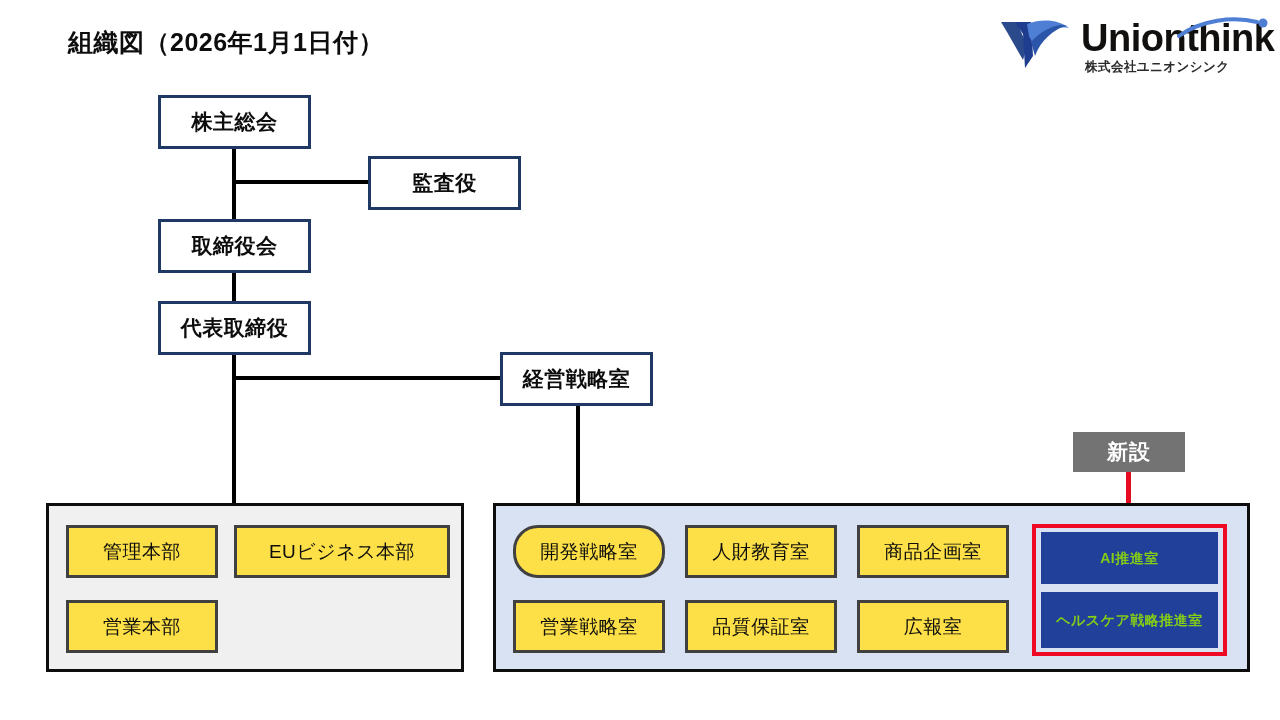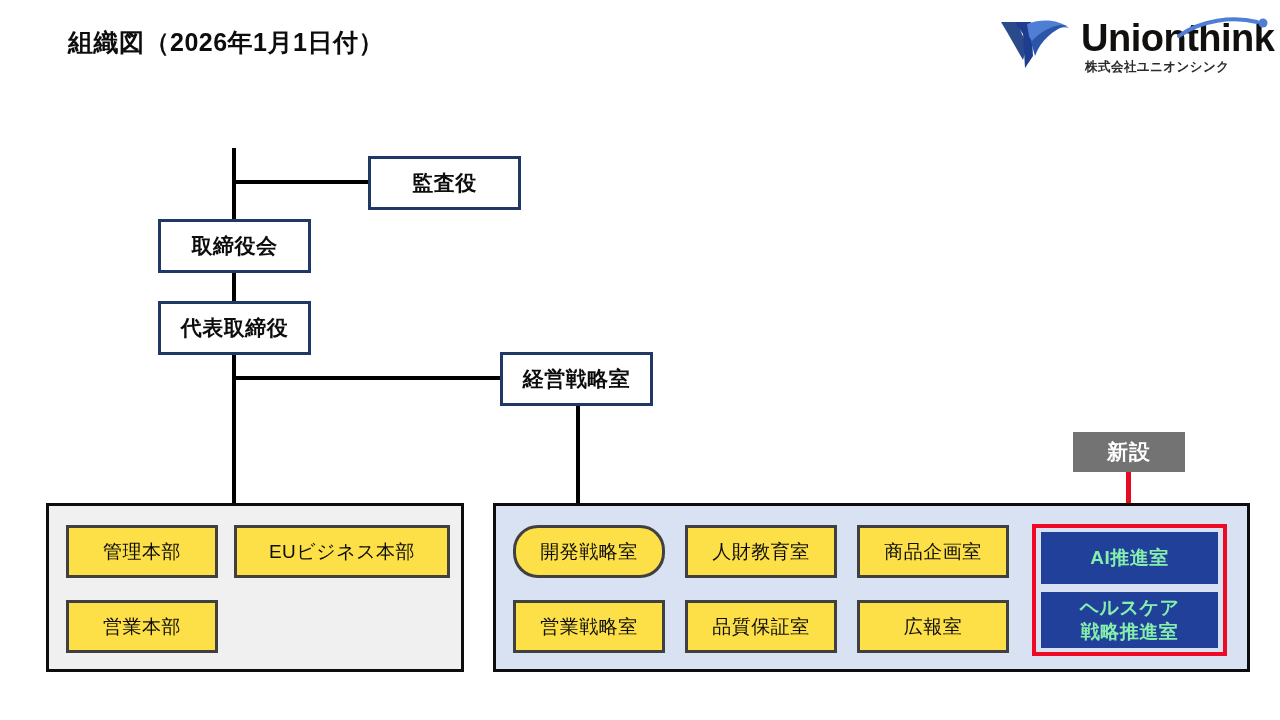--- a/index.html
+++ b/index.html
@@ -148,23 +148,23 @@
   }
   .unit-new {
     position: absolute;
     box-sizing: border-box;
     background: #20409a;
     border: none;
     display: flex;
     align-items: center;
     justify-content: center;
     text-align: center;
-    font-size: 19px;
-    font-weight: bold;
-    color: #86efac;
+    font-size: 14px;
+    font-weight: bold;
+    color: #84cc16;
     letter-spacing: 0.5px;
     line-height: 24px;
   }
   .unit-new span { display: block; }
 </style>
 </head>
 <body>
 
 <div id="canvas">
 
@@ -194,20 +194,21 @@
   <div class="line" style="left:232px; top:272px; width:4px; height:30px;"></div>
 
   <div class="line" style="left:232px; top:354px; width:4px; height:150px;"></div>
 
   <div class="line" style="left:232px; top:376px; width:270px; height:4px;"></div>
 
   <div class="line" style="left:576px; top:406px; width:4px; height:98px;"></div>
 
   <div class="line-red" style="left:1126px; top:470px; width:5px; height:58px;"></div>
 
+  <div class="node" style="left:158px; top:95px; width:153px; height:54px;">株主総会</div>
 
   <div class="node" style="left:368px; top:156px; width:153px; height:54px;">監査役</div>
 
   <div class="node" style="left:158px; top:219px; width:153px; height:54px;">取締役会</div>
 
   <div class="node" style="left:158px; top:301px; width:153px; height:54px;">代表取締役</div>
 
   <div class="node" style="left:500px; top:352px; width:153px; height:54px;">経営戦略室</div>
 
   <div class="group group-left" style="left:46px; top:503px; width:418px; height:169px;">
@@ -223,21 +224,21 @@
     <div class="unit" style="left:17px; top:94px; width:152px; height:53px;">営業戦略室</div>
     <div class="unit" style="left:189px; top:94px; width:152px; height:53px;">品質保証室</div>
     <div class="unit" style="left:361px; top:94px; width:152px; height:53px;">広報室</div>
 
     <div class="new-outline" style="left:536px; top:18px; width:195px; height:132px;"></div>
 
     <div class="unit-new" style="left:545px; top:26px; width:177px; height:52px;">
       <span>AI推進室</span>
     </div>
 
-    <div class="unit-new" style="left:545px; top:86px; width:177px; height:56px; flex-direction:column;">
+    <div class="unit-new" style="left:545px; top:86px; width:177px; height:56px; flex-direction:row;">
       <span>ヘルスケア</span>
       <span>戦略推進室</span>
     </div>
   </div>
 
   <div class="new-badge" style="left:1073px; top:432px; width:112px; height:40px;">新設</div>
 
 </div>
 
 </body></html>

